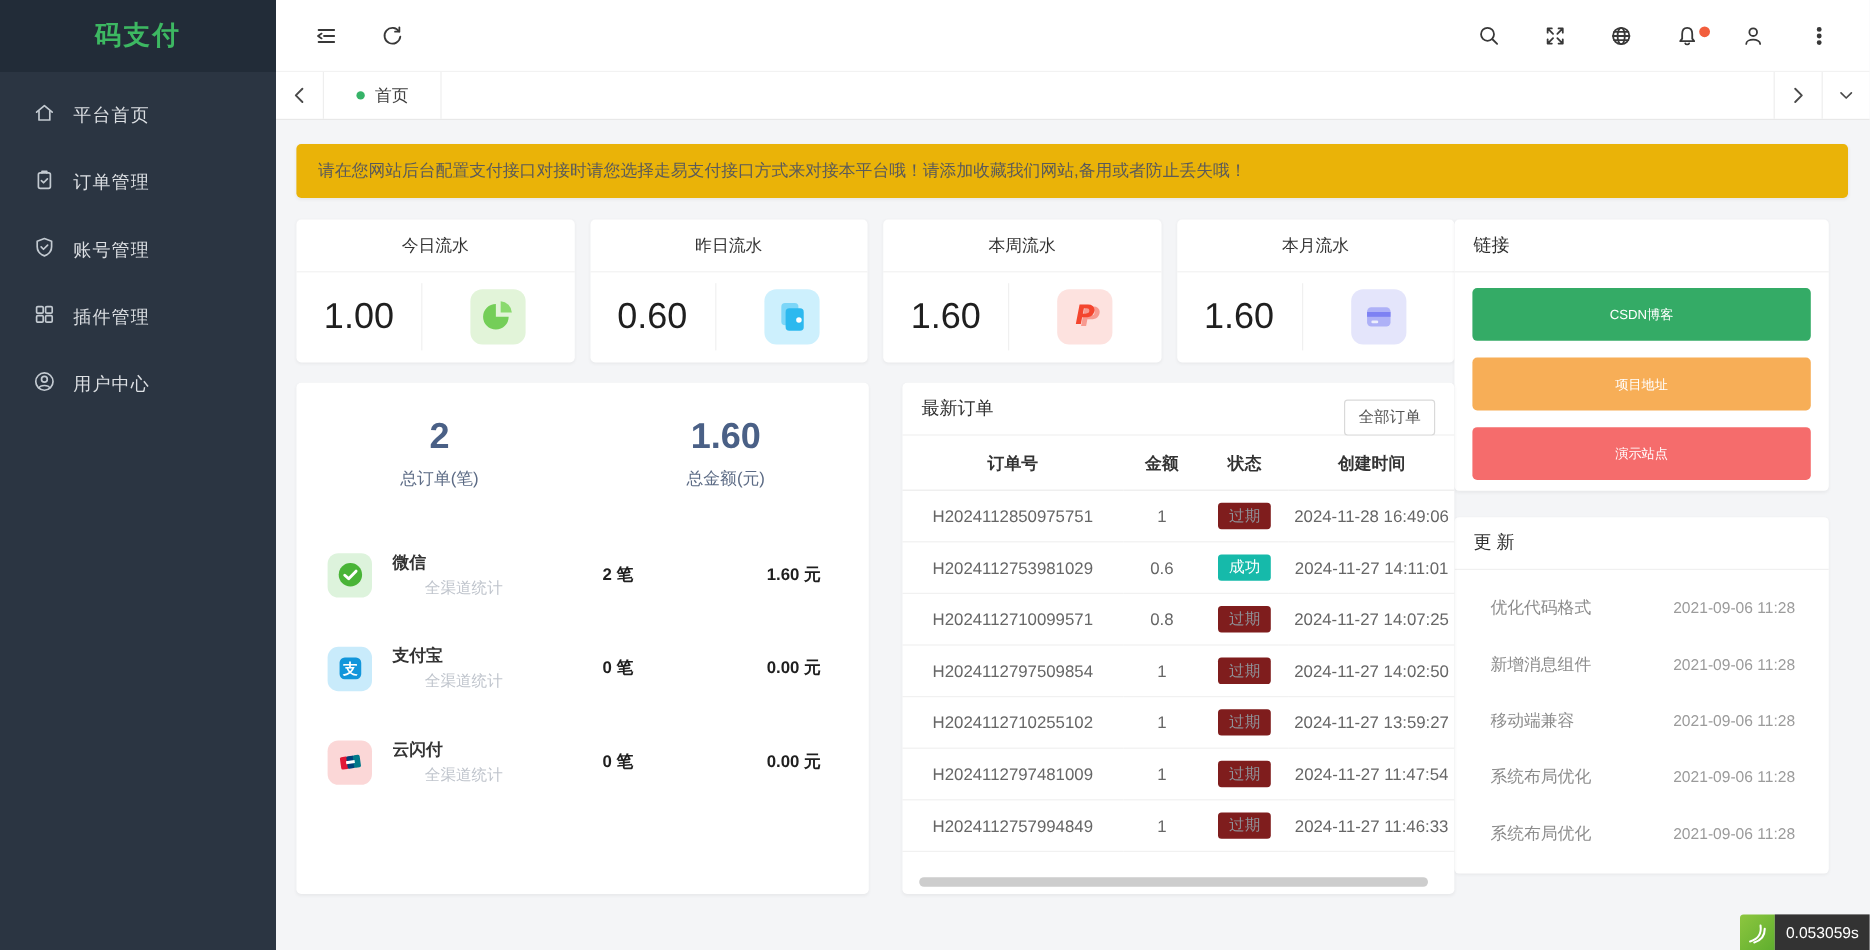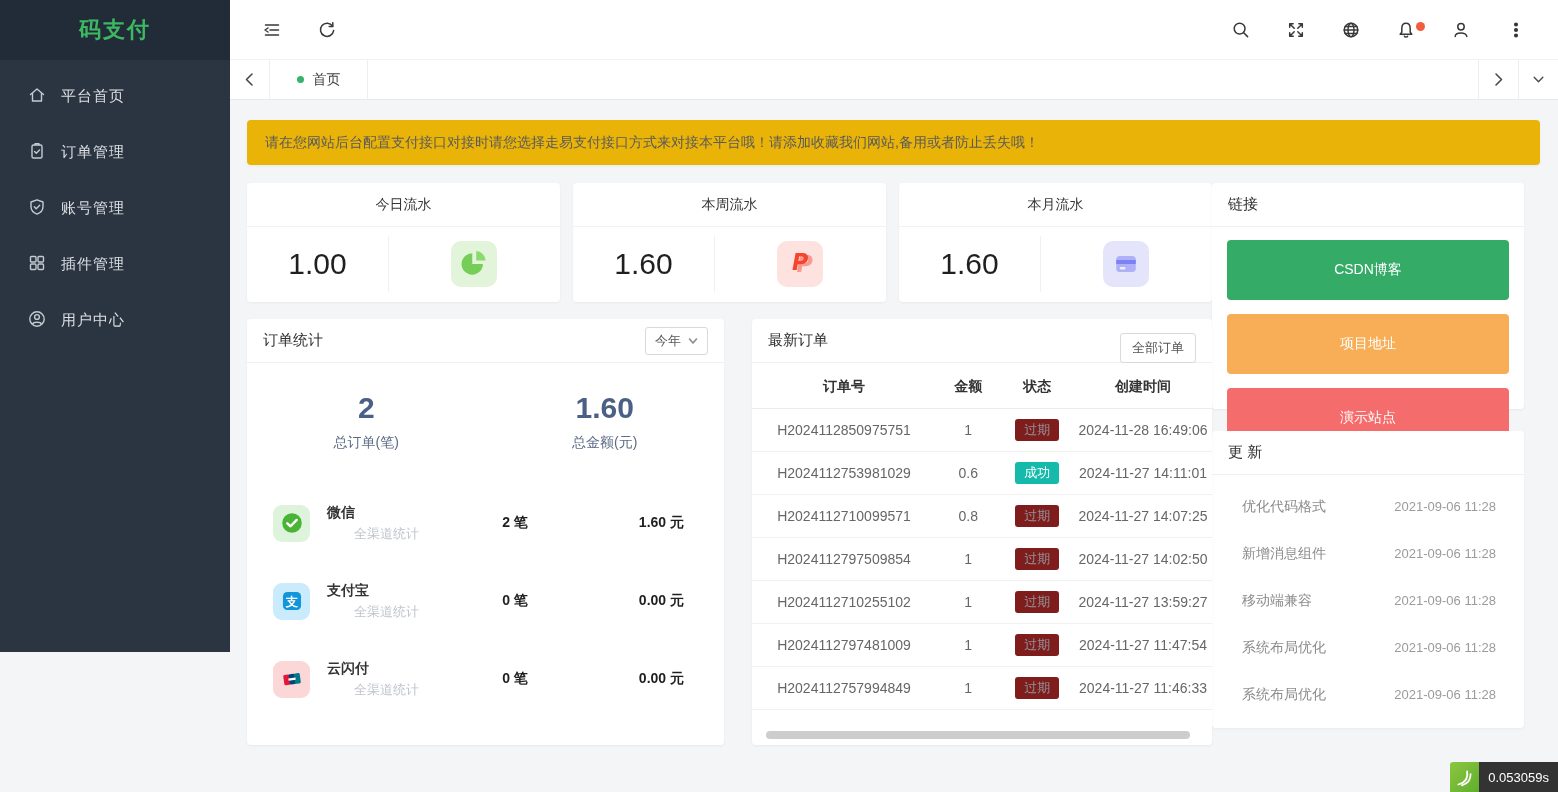--- a/index.html
+++ b/index.html
@@ -1,20 +1,20 @@
 <!DOCTYPE html>
 <html><head>
 <meta charset="utf-8">
 <style>
   * { margin:0; padding:0; box-sizing:border-box; }
   html,body { width:1558px; height:792px; overflow:hidden;
     font-family:"Liberation Sans","DejaVu Sans",sans-serif; background:#f4f5f7; color:#333; }
 
   
-  .sidebar { position:absolute; left:0; top:0; width:230px; height:652px; background:#2b3542; z-index:5; }
+  .sidebar { position:absolute; left:0; top:0; width:230px; height:792px; background:#2b3542; z-index:5; }
   .logo { height:60px; background:#222c38; display:flex; align-items:center; justify-content:center;
     color:#3db862; font-size:22px; font-weight:bold; letter-spacing:2px; }
   .menu { padding-top:8px; }
   .menu-item { height:56px; display:flex; align-items:center; gap:15px; padding-left:28px;
     color:#dcdfe3; font-size:15px; letter-spacing:1px; cursor:pointer; }
   .menu-item svg { width:18px; height:18px; stroke:#c3cad1; stroke-width:1.4; fill:none;
     stroke-linecap:round; stroke-linejoin:round; }
 
   
   .main { position:absolute; left:230px; top:0; right:0; bottom:0; }
@@ -101,22 +101,22 @@
   table.orders td { font-size:14px; color:#666; padding:10px 2px; text-align:center; border-bottom:1px solid #f1f1f1; }
   .c-no { width:40%; } .c-amt { width:14%; } .c-st { width:16%; } .c-time { width:30%; }
   .badge { display:inline-block; padding:3px 9px; border-radius:3px; font-size:13px; line-height:16px; }
   .badge.success { background:#16baaa; color:#fff; }
   .badge.expired { background:#7f1d1d; color:#8f9399; }
   .hscroll { position:absolute; left:14px; right:22px; bottom:6px; height:8px; border-radius:4px; background:#cdcdcd; cursor:pointer; }
 
   
   .links-panel { height:226px; }
   .link-btns { padding:13px 15px 0; }
-  .link-btn { height:60px; border-radius:4px; display:flex; align-items:center; justify-content:center;
-    color:#fff; font-size:14px; margin-bottom:14px; cursor:pointer; border:none; width:100%; }
+  .link-btn { height:44px; border-radius:4px; display:flex; align-items:center; justify-content:center;
+    color:#fff; font-size:11px; margin-bottom:14px; cursor:pointer; border:none; width:100%; }
   .lb-green { background:#34ab66; }
   .lb-orange { background:#f7ae57; }
   .lb-red { background:#f56c6c; }
 
   .updates-panel { height:297px; margin-top:22px; }
   .upd-list { padding:8px 28px 0 30px; }
   .upd-item { height:47px; display:flex; align-items:center; justify-content:space-between; }
   .upd-name { font-size:14px; color:#8c8c8c; }
   .upd-date { font-size:13px; color:#9b9b9b; }
 
@@ -276,20 +276,35 @@
         <div class="stats-row">
           <div class="stat-card">
             <div class="stat-title">今日流水</div>
             <div class="stat-body">
               <div class="stat-value">1.00</div>
               <div class="stat-icon-zone">
                   <span class="stat-icon ic-pie">
                 <svg viewBox="0 0 36 36">
                       <path d="M16 6 A12 12 0 1 0 28 18 L16 18 Z" fill="#74ce58"></path>
                       <path d="M20.5 3.5 A11 11 0 0 1 31 14 L20.5 14 Z" fill="#8ada6e"></path>
+                    </svg>
+              </span>
+                </div>
+            </div>
+          </div>
+          <div class="stat-card">
+            <div class="stat-title">昨日流水</div>
+            <div class="stat-body">
+              <div class="stat-value">0.60</div>
+              <div class="stat-icon-zone">
+                  <span class="stat-icon ic-wallet">
+                <svg viewBox="0 0 36 36">
+                      <rect x="8" y="5" width="16" height="21" rx="3.5" fill="#7cd6f8"></rect>
+                      <rect x="12" y="10" width="17" height="21" rx="3.5" fill="#2cb9ef"></rect>
+                      <circle cx="24.5" cy="21" r="2.6" fill="#fff"></circle>
                     </svg>
               </span>
                 </div>
             </div>
           </div>
           <div class="stat-card">
             <div class="stat-title">本周流水</div>
             <div class="stat-body">
               <div class="stat-value">1.60</div>
               <div class="stat-icon-zone">
@@ -315,29 +330,20 @@
                     </svg>
               </span>
                 </div>
             </div>
           </div>
         </div>
 
         <div class="panels-row">
 
           <section class="panel orders-stat">
-            <div class="panel-head">
-              <span>订单统计</span>
-              <span class="select-box">
-                <span>今年</span>
-                <svg viewBox="0 0 10 8">
-                    <polyline points="1.5,2 5,6 8.5,2"></polyline>
-                  </svg>
-              </span>
-            </div>
             <div class="totals">
               <div class="total-item">
                 <div class="total-value">2</div>
                 <div class="total-label">总订单(笔)</div>
               </div>
               <div class="total-item">
                 <div class="total-value">1.60</div>
                 <div class="total-label">总金额(元)</div>
               </div>
             </div>

